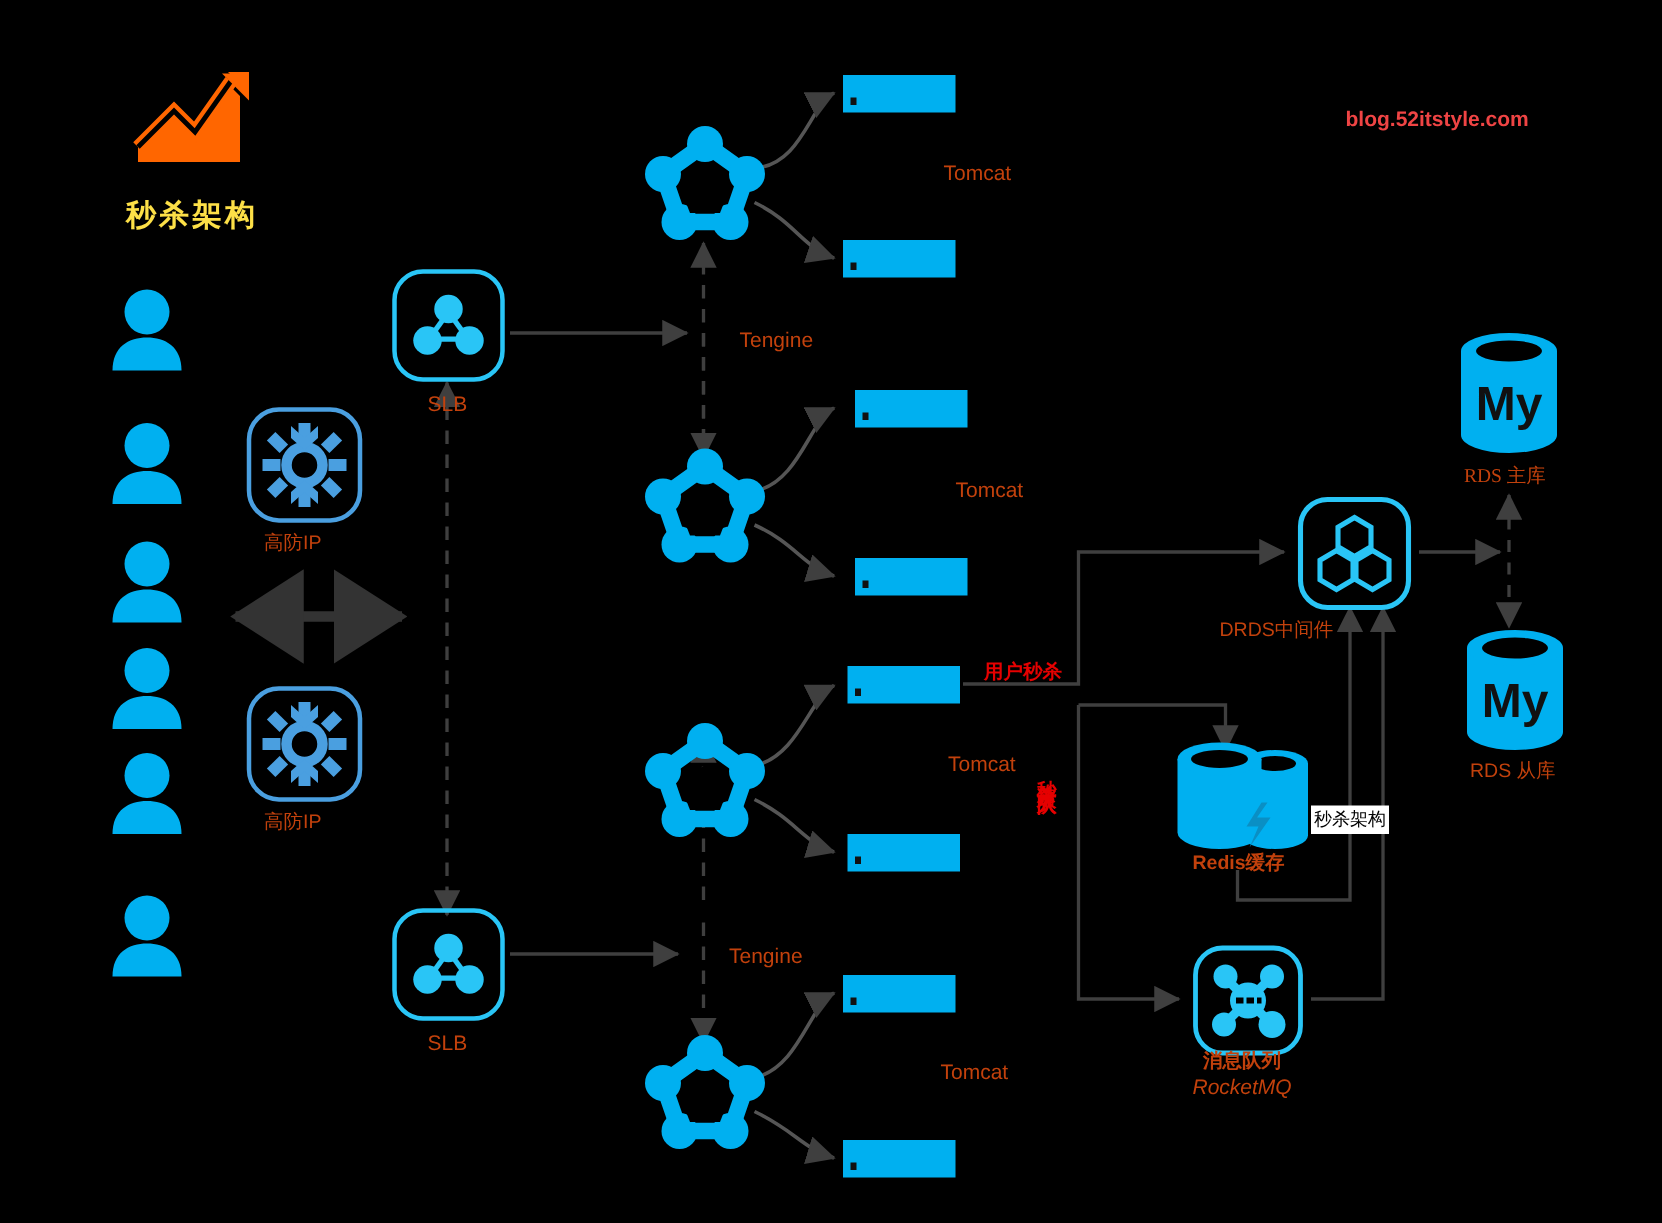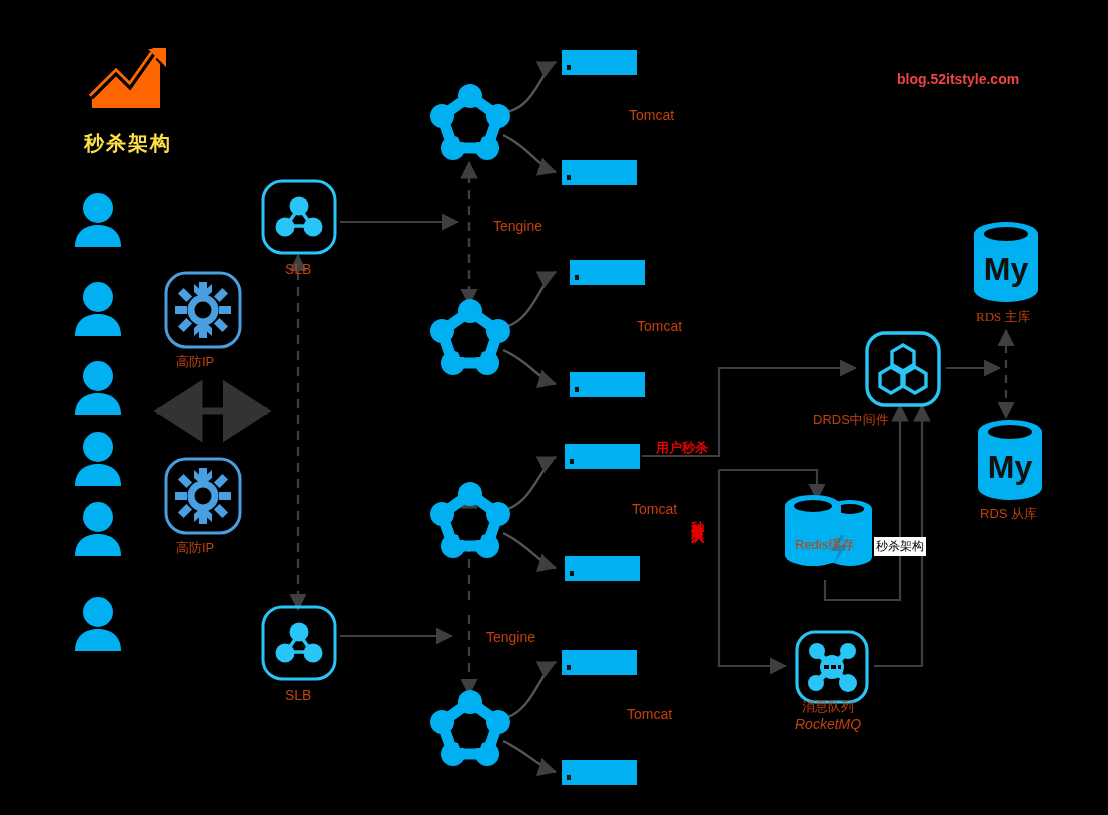--- a/index.html
+++ b/index.html
@@ -375,42 +375,42 @@
     <svg width="90" height="80" viewBox="0 0 90 80">
       <path d="M45,12 L45,60 A22,9 0 0 0 89,60 L89,12 Z" fill="#00b0f0"></path>
       <ellipse cx="67" cy="12" rx="22" ry="9" fill="#00b0f0"></ellipse>
       <ellipse cx="67" cy="12" rx="14" ry="5" fill="#000000"></ellipse>
       <path d="M2,9 L2,58 A28,11 0 0 0 58,58 L58,9 Z" fill="#00b0f0"></path>
       <ellipse cx="30" cy="9" rx="28" ry="11" fill="#00b0f0"></ellipse>
       <ellipse cx="30" cy="9" rx="19" ry="6" fill="#000000"></ellipse>
       <path d="M58,38 L48,54 L56,54 L50,68 L64,48 L55,48 L62,38 Z" fill="#0a8fc4"></path>
     </svg>
   </div>
-  <div class="abs label cn" style="left:795px;top:536px;">Redis缓存</div>
+  <div class="abs label cn" style="left:795px;top:566px;font-weight:bold;">Redis缓存</div>
 
   <div class="abs" style="left:794px;top:629px;">
     <svg width="76" height="76" viewBox="0 0 76 76">
       <rect x="3" y="3" width="70" height="70" rx="18" ry="18" fill="none" stroke="#29c5f6" stroke-width="3.2"></rect>
       <g stroke="#29c5f6" stroke-width="6" fill="none">
         <line x1="23" y1="23" x2="53" y2="53"></line>
         <line x1="53" y1="23" x2="23" y2="53"></line>
       </g>
       <circle cx="23" cy="22" r="8" fill="#29c5f6"></circle>
       <circle cx="54" cy="22" r="8" fill="#29c5f6"></circle>
       <circle cx="22" cy="54" r="8" fill="#29c5f6"></circle>
       <circle cx="54" cy="54" r="9" fill="#29c5f6"></circle>
       <circle cx="38" cy="38" r="12" fill="#29c5f6"></circle>
       <g fill="#000000">
         <rect x="30" y="36" width="5" height="4"></rect>
         <rect x="37" y="36" width="5" height="4"></rect>
         <rect x="44" y="36" width="3" height="4"></rect>
       </g>
     </svg>
   </div>
-  <div class="abs label cn" style="left:802px;top:698px;">消息队列</div>
+  <div class="abs label cn" style="left:802px;top:698px;font-weight:bold;">消息队列</div>
   <div class="abs label" style="left:795px;top:715px;font-style:italic;">RocketMQ</div>
 
   <div class="abs" style="left:971px;top:222px;">
     <svg width="70" height="84" viewBox="0 0 70 84">
       <path d="M3,12 L3,68 A32,12 0 0 0 67,68 L67,12 Z" fill="#00b0f0"></path>
       <ellipse cx="35" cy="12" rx="32" ry="12" fill="#00b0f0"></ellipse>
       <ellipse cx="35" cy="12" rx="22" ry="7" fill="#000000"></ellipse>
       <text x="35" y="58" text-anchor="middle" fill="#111111" font-family="Liberation Sans, sans-serif" font-size="32" font-weight="bold">My</text>
     </svg>
   </div>

